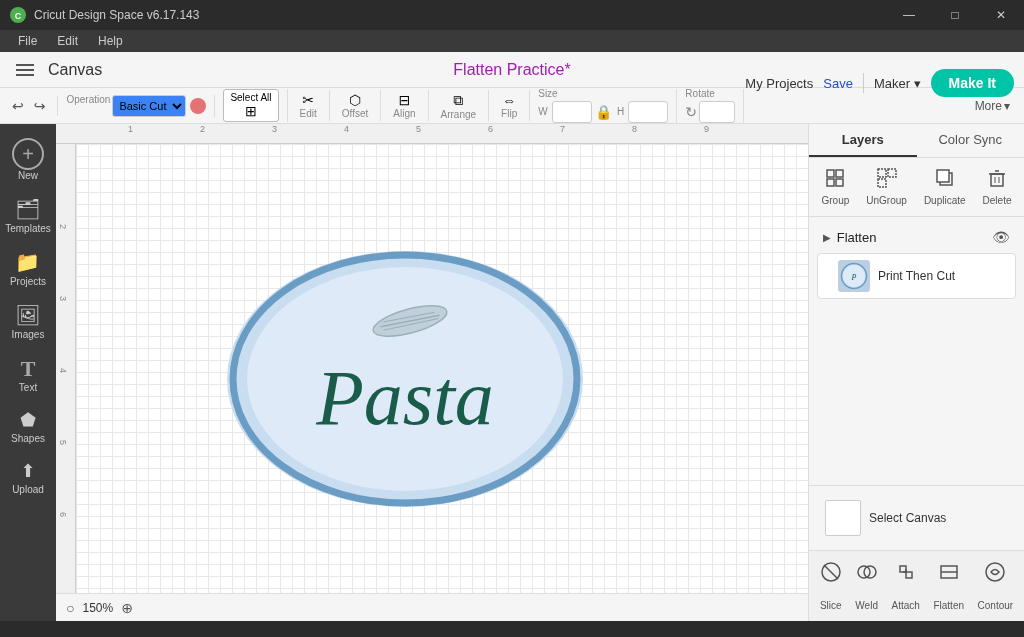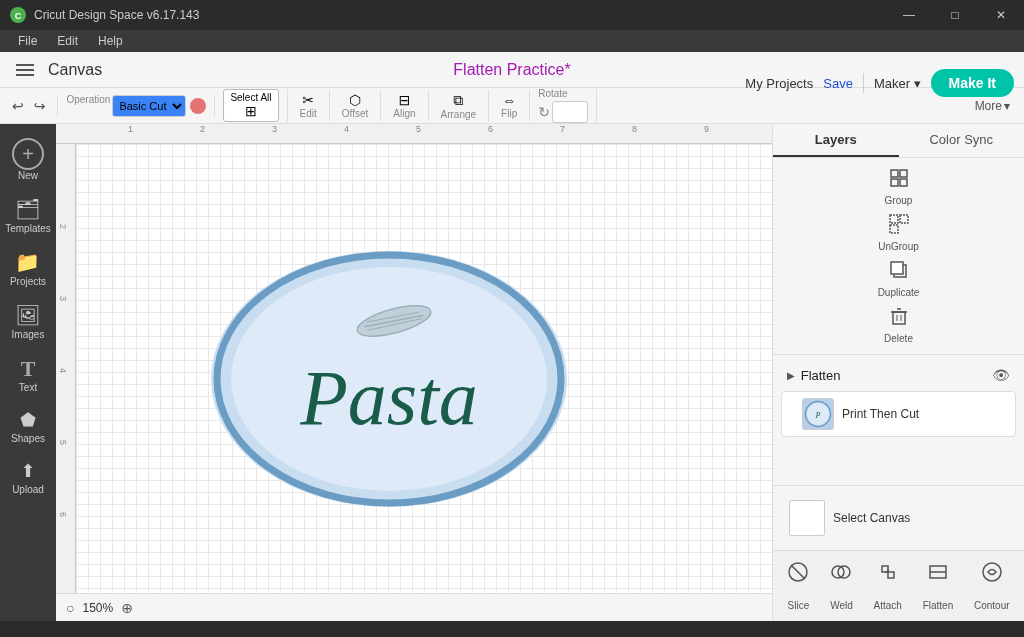--- a/index.html
+++ b/index.html
@@ -194,21 +194,21 @@
       height: 28px; background: #f5f5f5;
       border-top: 1px solid #ddd;
       display: flex; align-items: center;
       padding: 0 10px; gap: 8px;
     }
     .zoom-btn { cursor: pointer; color: #555; font-size: 14px; }
     .zoom-label { font-size: 12px; color: #333; }
 
     
     #right-panel {
-      width: 252px;
+      width: 216px;
       background: #f5f5f5;
       border-left: 1px solid #ddd;
       display: flex;
       flex-direction: column;
       flex-shrink: 0;
     }
     #panel-tabs {
       display: flex;
       border-bottom: 1px solid #ddd;
     }
@@ -216,21 +216,21 @@
       flex: 1; text-align: center; padding: 8px 4px;
       font-size: 13px; cursor: pointer; color: #555;
       border-bottom: 2px solid transparent;
     }
     .panel-tab.active {
       color: #333; font-weight: 600;
       border-bottom: 2px solid #333;
     }
     #panel-actions {
       display: flex; justify-content: space-around;
-      padding: 6px 4px; border-bottom: 1px solid #ddd; flex-direction: column;
+      padding: 6px 4px; border-bottom: 1px solid #ddd;
     }
     .panel-action {
       display: flex; flex-direction: column; align-items: center;
       gap: 2px; padding: 4px 8px; cursor: pointer; border-radius: 4px;
     }
     .panel-action .pa-icon { font-size: 18px; color: #555; }
     .panel-action .pa-label { font-size: 10px; color: #555; }
 
     
     #layers-content {
@@ -390,20 +390,30 @@
     </div>
   </div>
 
   <div class="tb2-group">
     <div class="tb2-item">
       <span style="font-size:14px;">⇔</span>
       <span style="font-size:10px;color:#888;">Flip</span>
     </div>
   </div>
 
+  <div class="tb2-group" style="flex-direction:column;align-items:flex-start;">
+    <span class="tb2-label">Size</span>
+    <div style="display:flex;align-items:center;gap:4px;">
+      <span style="font-size:10px;color:#888;">W</span>
+      <input type="text" class="tb2-input-small" style="width: 40px;" value="">
+      <span style="font-size:14px;color:#888;">🔒</span>
+      <span style="font-size:10px;color:#888;">H</span>
+      <input type="text" class="tb2-input-small" style="width: 40px;" value="">
+    </div>
+  </div>
 
   <div class="tb2-group" style="flex-direction:column;align-items:flex-start;">
     <span class="tb2-label">Rotate</span>
     <div style="display:flex;align-items:center;gap:2px;">
       <span style="font-size:14px;color:#888;">↻</span>
       <input type="text" class="tb2-input-small" style="width: 36px;" value="">
     </div>
   </div>
 
   <div class="more-btn">

